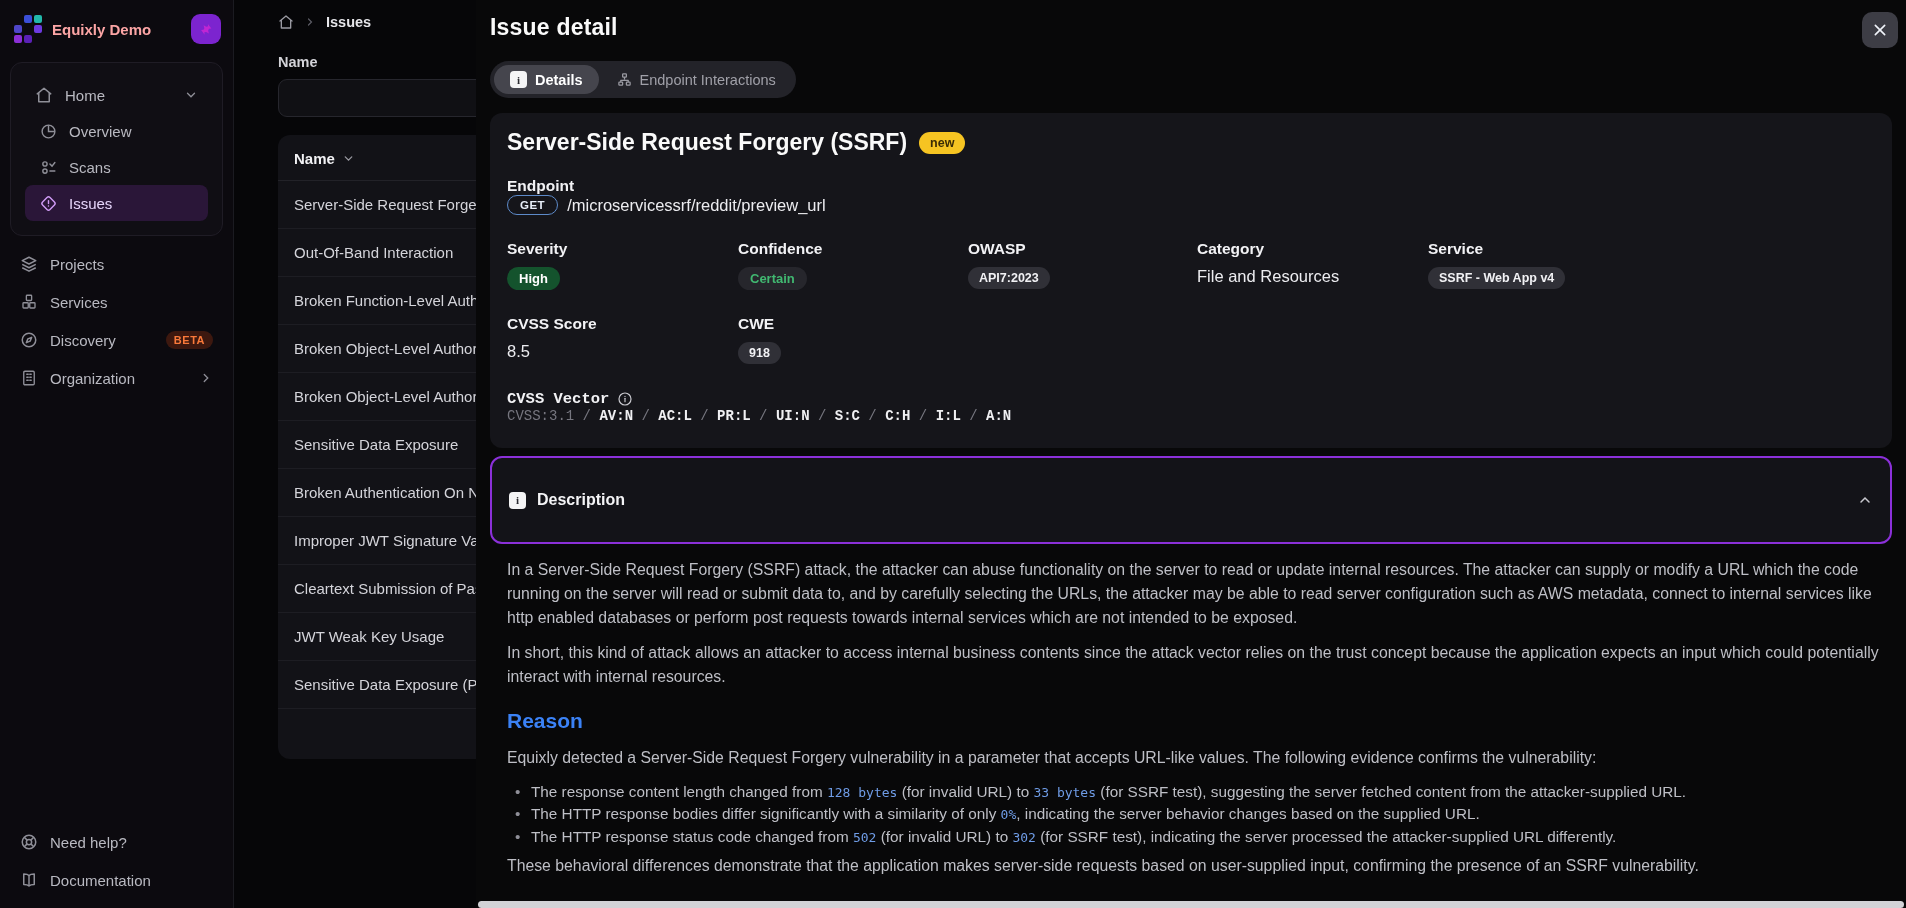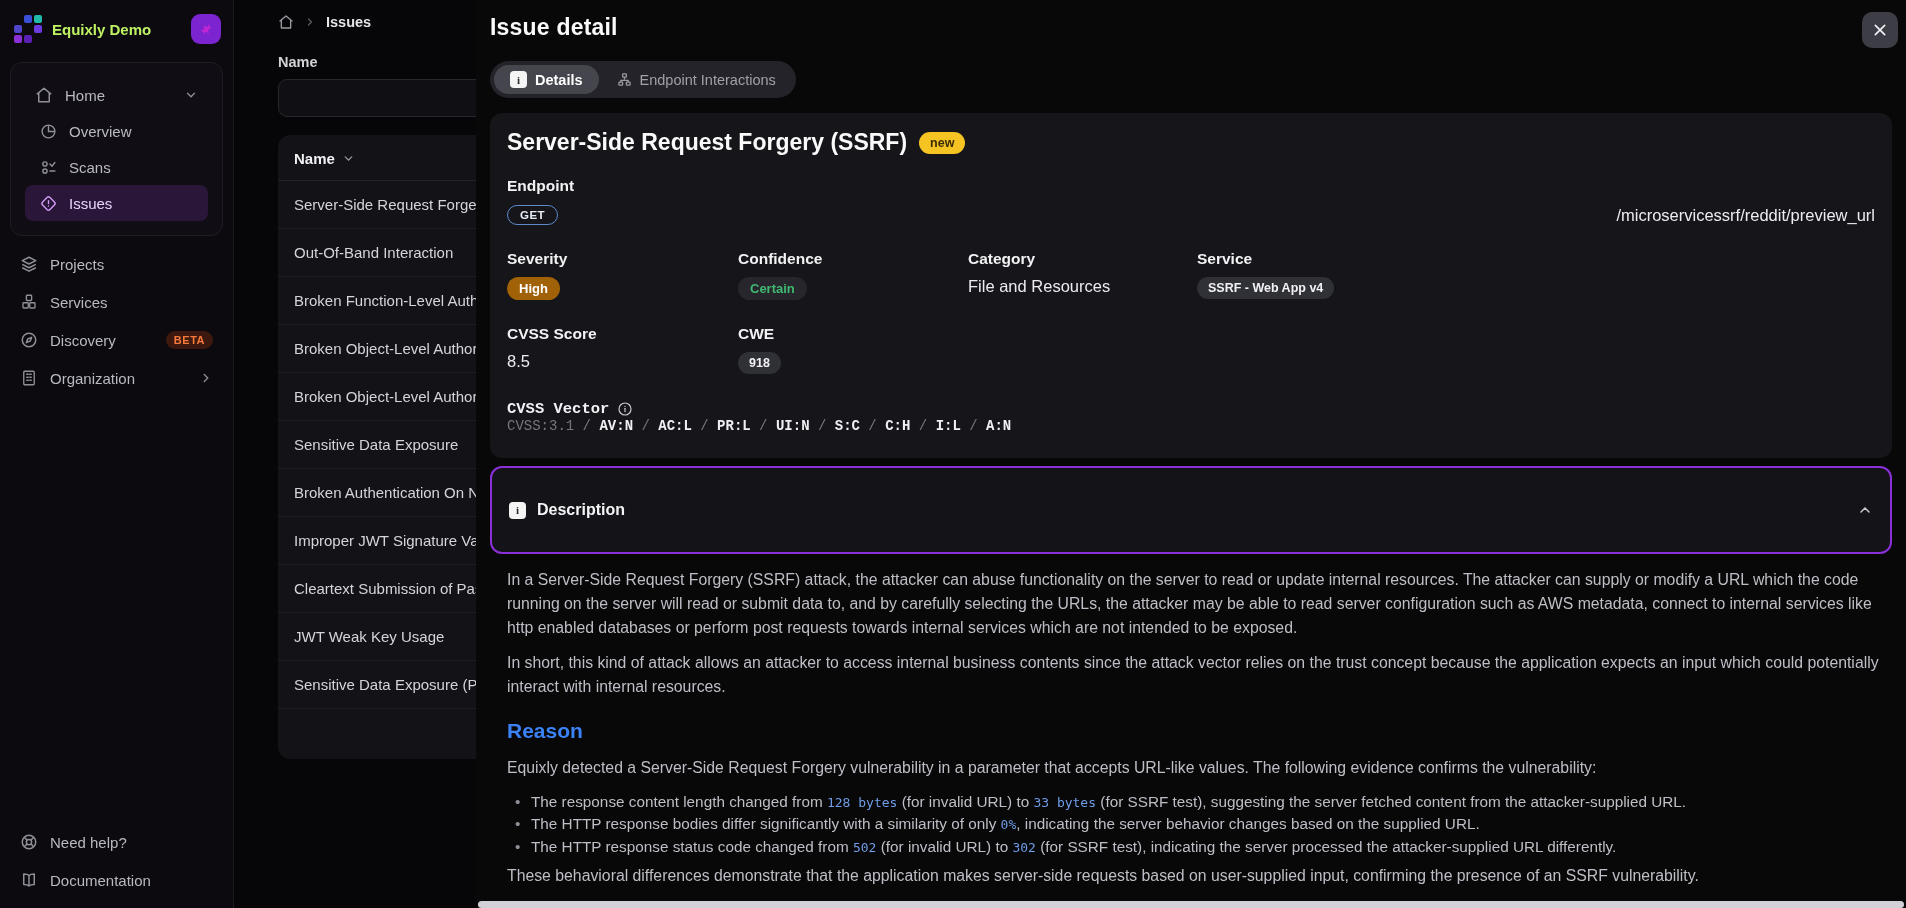--- a/index.html
+++ b/index.html
@@ -4,21 +4,21 @@
 <style>
   * { margin:0; padding:0; box-sizing:border-box; }
   html,body { width:1906px; height:908px; overflow:hidden; background:#060608; font-family:"Liberation Sans",sans-serif; }
   .app { display:flex; width:1906px; height:908px; }
 
   
   .sidebar { position:relative; width:234px; height:908px; background:#0c0a0f; border-right:1px solid #1b1b21; padding:12px 10px; flex:none; }
   .brand { display:flex; align-items:center; gap:10px; padding:2px 2px 2px 4px; }
   .logo { width:28px; height:28px; display:grid; grid-template-columns:repeat(3,1fr); grid-template-rows:repeat(3,1fr); gap:2px; }
   .logo i { border-radius:2px; }
-  .brand-name { font-size:15px; color:#bef264; font-weight:600; flex:1; }
+  .brand-name { font-size:15px; color:#fca5a5; font-weight:600; flex:1; }
   .pin-btn { width:30px; height:30px; border-radius:9px; background:#7c24cf; display:flex; align-items:center; justify-content:center; color:#c026d3; }
   .navgroup { margin-top:16px; background:#100e14; border:1px solid #1f1c25; border-radius:12px; padding:14px; }
   .navrow { display:flex; align-items:center; gap:12px; padding:9px 10px; border-radius:8px; color:#b9b9c1; font-size:15px; cursor:pointer; }
   .navrow .nicon { width:18px; height:18px; color:#8f8f98; flex:none; display:flex; align-items:center; justify-content:center; }
   .navrow.sub { padding-left:14px; }
   .navrow.active { background:#2a1638; color:#e6d5fb; }
   .navrow.active .nicon { color:#cf9bf5; }
   .nav-main { margin-top:10px; display:flex; flex-direction:column; gap:2px; }
   .beta { margin-left:auto; background:rgba(154,52,18,.35); color:#f9793a; font-size:11px; font-weight:700; letter-spacing:.5px; padding:3px 8px; border-radius:10px; }
   .chev-end { margin-left:auto; color:#8f8f98; display:flex; }
@@ -46,27 +46,27 @@
   .tab.active { background:#45454d; color:#fff; font-weight:700; }
   .isq { width:17px; height:17px; border-radius:4px; background:#f4f4f5; color:#2b2b31; font-weight:700; font-size:11px; font-family:"Liberation Serif",serif; display:flex; align-items:center; justify-content:center; }
   .tab .ticon { display:flex; color:#9a9aa2; }
 
   .main-card { margin-top:15px; background:#15151a; border-radius:12px; padding:16px 17px 24px; }
   .issue-title-row { display:flex; align-items:center; gap:12px; }
   .issue-title { font-size:23px; font-weight:700; color:#fafafa; }
   .badge-new { background:#f6c422; color:#3b2c05; font-size:12.5px; font-weight:700; padding:4px 11px; border-radius:12px; }
   .fld-label { font-size:15.5px; font-weight:700; color:#f2f2f5; }
   .endpoint-block { margin-top:21px; }
-  .method-row { margin-top:10px; display:flex; align-items:center; gap:9px;justify-content:space-between; }
+  .method-row { display:flex; align-items:center; gap:9px; }
   .method-badge { border:1.5px solid #5d8ac9; border-radius:13px; padding:3px 12px; color:#e8eef8; font-size:11.5px; font-weight:700; letter-spacing:.5px; }
   .endpoint-path { font-size:16.5px; color:#ececf0; }
   .fields-grid { margin-top:25px; display:grid; grid-template-columns:231px 230px 229px 231px 1fr; }
   .fields-grid2 { margin-top:25px; display:grid; grid-template-columns:231px 230px 1fr; }
   .fld-value { margin-top:9px; display:flex; align-items:center; }
-  .pill-red { background:#a16207; color:#fff; font-size:13px; font-weight:700; padding:4px 12px; border-radius:13px; }
+  .pill-red { background:#14532d; color:#fff; font-size:13px; font-weight:700; padding:4px 12px; border-radius:13px; }
   .pill-confidence { background:#26262c; color:#41b871; font-size:13px; font-weight:700; padding:4px 12px; border-radius:13px; }
   .pill-gray { background:#303037; color:#f1f1f4; font-size:12.5px; font-weight:700; padding:4px 11px; border-radius:13px; }
   .val-text { font-size:16.5px; color:#ececf0; }
   .vector-block { margin-top:26px;font-family:Liberation Mono, monospace; }
   .vector-label-row { display:flex; align-items:center; gap:8px; }
   .vector-label-row .info-c { color:#c9c9cf; display:flex; }
   .vector-value { font-size:14px; color:#f0f0f3; font-weight:600; }
   .vector-value .vpfx, .vector-value .sep { color:#76767f; font-weight:400; }
 
   .desc-box { margin-top:8px; height:88px; border:2px solid #8b30d9; border-radius:12px; background:#131318; display:flex; align-items:center; padding:0 17px; }
@@ -318,20 +318,26 @@
               <span class="pill-red">High</span>
             </div>
         </div>
         <div>
           <div class="fld-label">Confidence</div>
           <div class="fld-value">
               <span class="pill-confidence">Certain</span>
             </div>
         </div>
         <div>
+          <div class="fld-label">OWASP</div>
+          <div class="fld-value">
+              <span class="pill-gray">API7:2023</span>
+            </div>
+        </div>
+        <div>
           <div class="fld-label">Category</div>
           <div class="fld-value">
               <span class="val-text">File and Resources</span>
             </div>
         </div>
         <div>
           <div class="fld-label">Service</div>
           <div class="fld-value">
               <span class="pill-gray">SSRF - Web App v4</span>
             </div>

